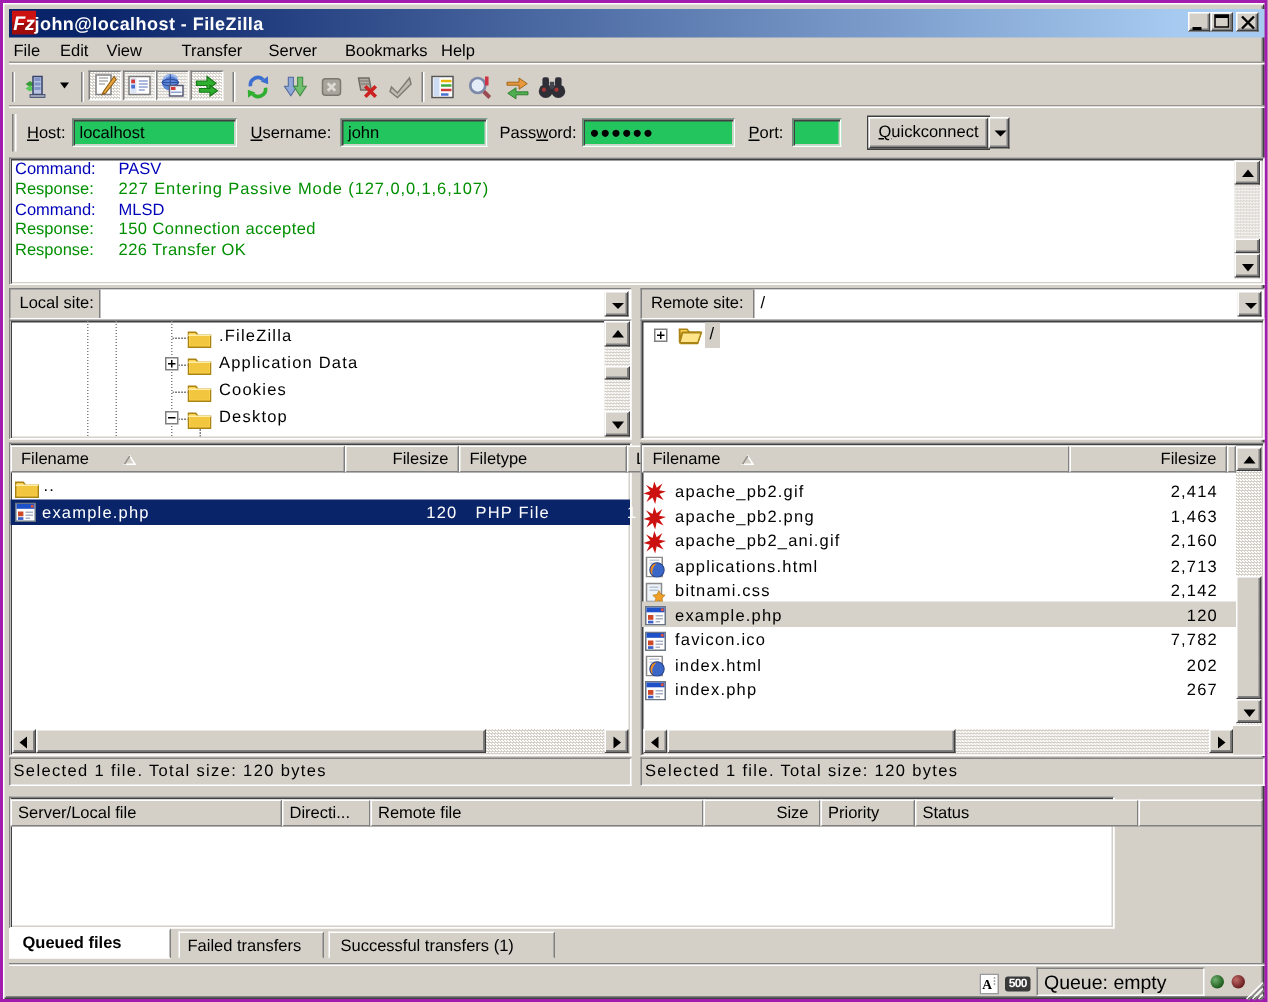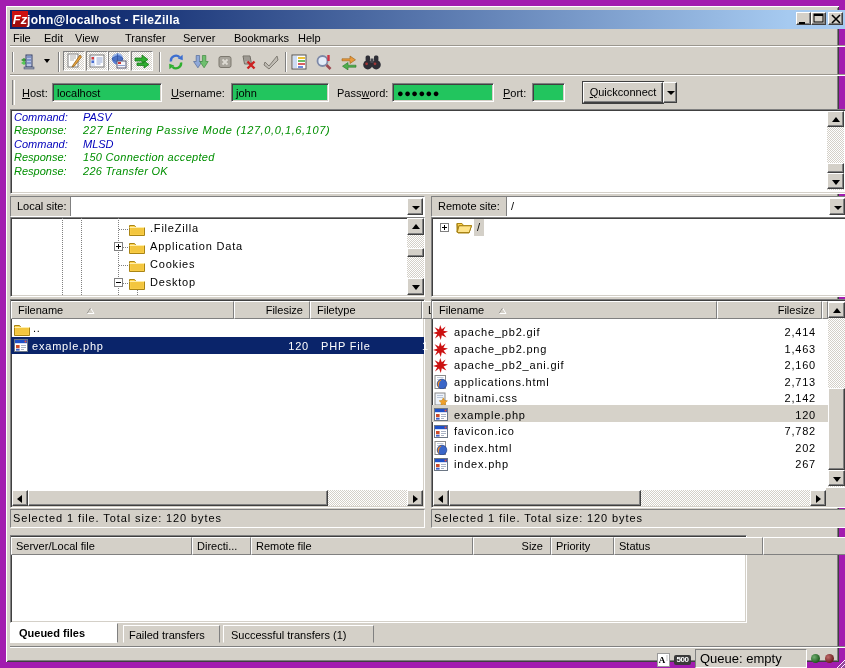--- a/index.html
+++ b/index.html
@@ -1,20 +1,20 @@
 <!DOCTYPE html>
 <html><head>
 <meta charset="utf-8">
 <style>
 * { margin:0; padding:0; box-sizing:border-box; }
 html,body { width:845px; height:668px; overflow:hidden; }
 body { background:#d4d0c8; font-family:"Liberation Sans",sans-serif; font-size:11px; color:#000; }
 .abs { position:absolute; }
 #win { position:absolute; left:0; top:0; width:845px; height:668px; background:#d4d0c8;
-  border:6px solid #a21caf;
+  border:2px solid #a21caf;
   box-shadow: inset 1px 1px 0 #ffffff, inset -1px -1px 0 #404040, inset 2px 2px 0 #d4d0c8, inset -2px -2px 0 #808080; }
 .raised { border:1px solid; border-color:#fff #404040 #404040 #fff; box-shadow: inset -1px -1px 0 #808080; background:#d4d0c8; }
 .check { background-image: repeating-conic-gradient(#ffffff 0% 25%, #d4d0c8 0% 50%); background-size:2px 2px; }
 .vline { width:1px; background-image: repeating-linear-gradient(to bottom,#808080 0 1px,transparent 1px 2px); }
 .hline { height:1px; background-image: repeating-linear-gradient(to right,#808080 0 1px,transparent 1px 2px); }
 
 
 #titlebar { position:absolute; left:4px; top:4px; width:837px; height:19px;
   background:linear-gradient(to right,#0a246a 0%, #0a246a 7%, #a6caf0 93%); }
 #titletext { position:absolute; left:17px; top:3px; color:#fff; font-weight:bold; font-size:12px; letter-spacing:0.3px; }
@@ -31,21 +31,21 @@
 .tbtn { position:absolute; top:3px; width:22px; height:20px; border:1px solid; border-color:#808080 #fff #fff #808080; background-image: repeating-conic-gradient(#ffffff 0% 25%, #d4d0c8 0% 50%); background-size:2px 2px; }
 .ticon { position:absolute; top:6px; width:16px; height:16px; }
 
 
 #qc { position:absolute; left:4px; top:71px; width:837px; height:31px; }
 .qclabel { position:absolute; top:10px; }
 .qcinput { position:absolute; top:6px; height:19px; background:#22c55e;
   border:1px solid; border-color:#808080 #fff #fff #808080; box-shadow: inset 1px 1px 0 #404040, inset -1px -1px 0 #d4d0c8;
   font-size:11px; line-height:15px; padding:2px 0 0 4px; }
 u { text-decoration:underline; }
-.logline { position:absolute; left:3px; width:700px; height:13px; line-height:13px; white-space:pre;font-style:italic; }
+.logline { position:absolute; left:3px; width:700px; height:13px; line-height:13px; white-space:pre; }
 
 
 .siterow { position:absolute; top:190px; height:21px; border:1px solid; border-color:#808080 #fff #fff #808080; }
 .combo { position:absolute; top:0; bottom:0; background:#fff; }
 .combotext { position:absolute; left:4px; top:3px; letter-spacing:0.85px; }
 .dropbtn { position:absolute; top:1px; width:16px; height:17px; background:#d4d0c8; border:1px solid; border-color:#fff #404040 #404040 #fff; box-shadow: inset -1px -1px 0 #808080; }
 .darr { position:absolute; left:4px; top:7px; width:0; height:0; border:4px solid transparent; border-top:4px solid #000; border-bottom:none; }
 
 
 .whitebox { position:absolute; background:#fff; border:1px solid; border-color:#808080 #fff #fff #808080; box-shadow: inset 1px 1px 0 #404040, inset -1px -1px 0 #d4d0c8; }

